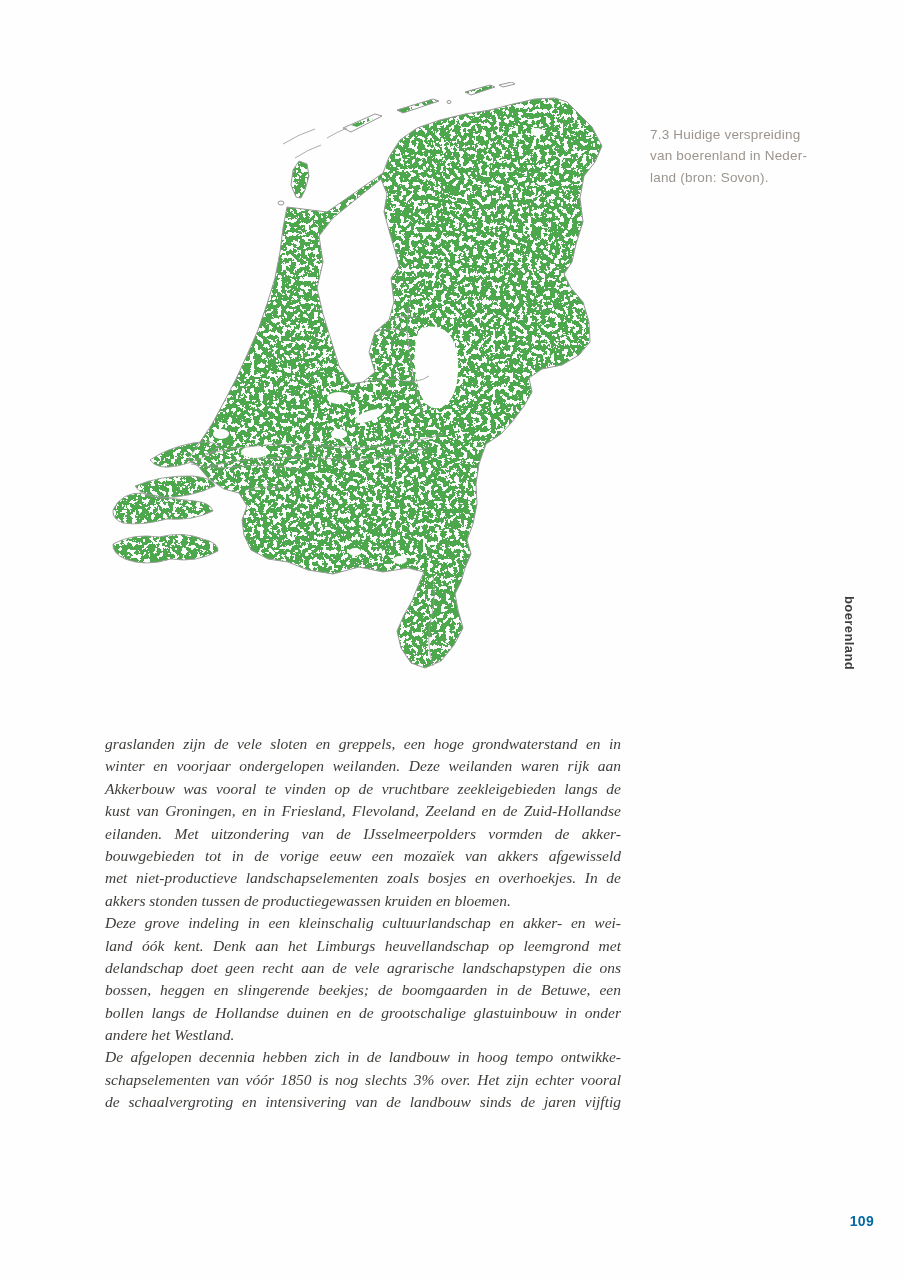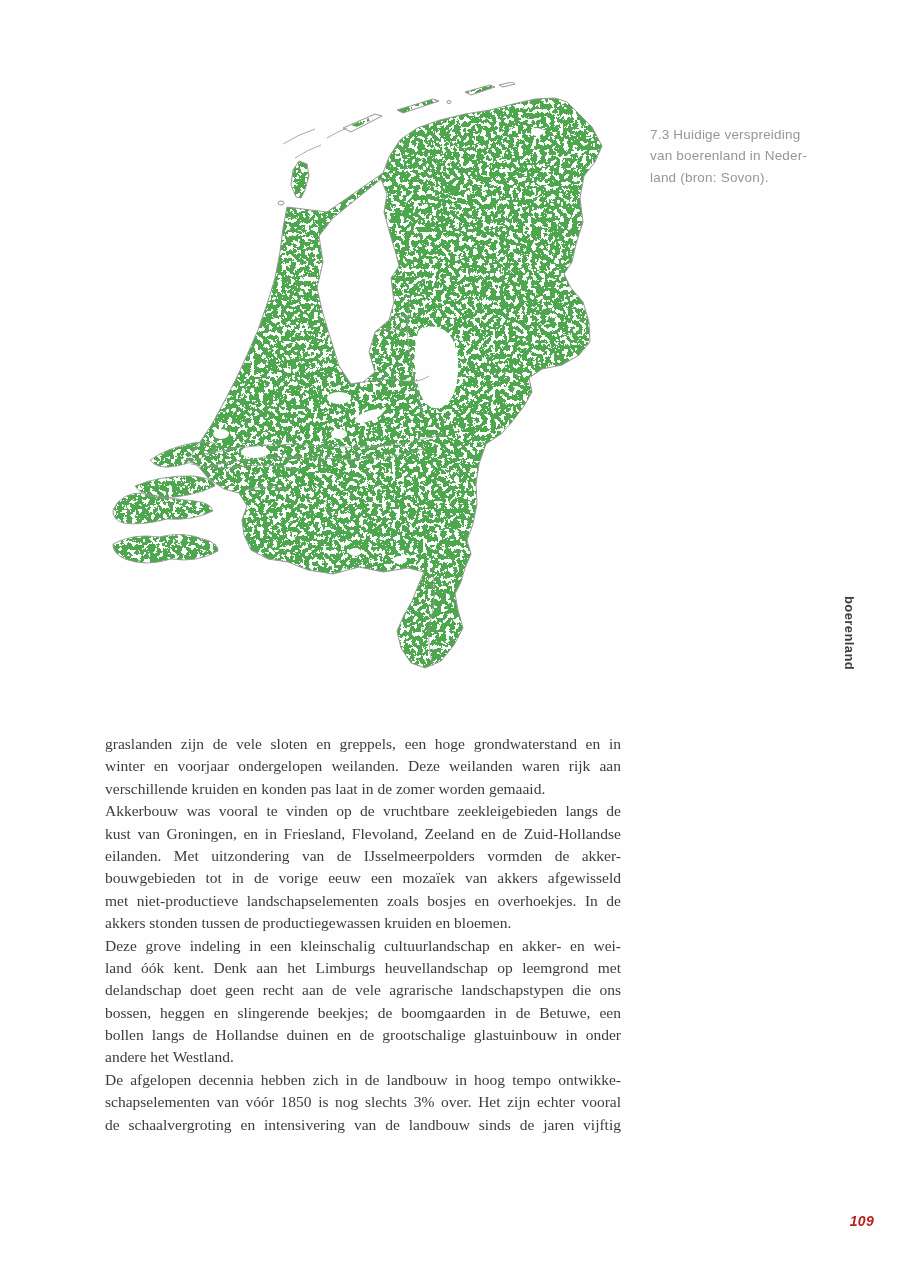--- a/index.html
+++ b/index.html
@@ -6,27 +6,27 @@
   .page{position:relative;width:904px;height:1280px;background:#fefefe;overflow:hidden;
         font-family:"Liberation Sans",sans-serif;}
   .map-figure{position:absolute;left:105px;top:82px;width:510px;height:600px;margin:0;}
   .map-figure svg{display:block;width:100%;height:100%;}
   .caption{position:absolute;left:650px;top:124px;width:180px;
            font-size:13.5px;line-height:21.4px;color:#9c958f;letter-spacing:0.2px;}
   .side-label{position:absolute;left:842px;top:596px;height:95px;
               writing-mode:vertical-rl;font-size:13px;font-weight:bold;
               color:#3d3d3b;letter-spacing:0.4px;}
   .body-text{position:absolute;left:105px;top:733px;width:516px;
-             font-family:"Liberation Serif",serif;font-size:15.5px;color:#3e3c38;}
+             font-family:"Liberation Serif",serif;font-size:15.5px;color:#3e3c38;font-style:italic;}
   .para{margin:0;}
   .line{height:22.4px;line-height:22.4px;white-space:nowrap;
         text-align:justify;text-justify:inter-word;}
   .line.just{text-align-last:justify;}
   .page-number{position:absolute;right:30px;top:1213px;font-size:14px;
-               font-weight:600;color:#b91c1c;letter-spacing:0.3px;font-style:italic;}
+               font-weight:600;color:#0369a1;letter-spacing:0.3px;}
 </style>
 </head>
 <body>
 
 <div class="page">
 
   <figure class="map-figure">
     <svg viewBox="0 0 510 600">
       <defs>
         <filter id="speckle" x="-3%" y="-3%" width="106%" height="106%">
@@ -126,21 +126,20 @@
     <div>van boerenland in Neder-</div>
     <div>land (bron: Sovon).</div>
   </aside>
 
   <div class="side-label">boerenland</div>
 
   <main class="body-text" id="bodyText">
       <div class="para">
         <div class="line just">graslanden zijn de vele sloten en greppels, een hoge grondwaterstand en in</div>
         <div class="line just">winter en voorjaar ondergelopen weilanden. Deze weilanden waren rijk aan</div>
-        <div class="line">verschillende kruiden en konden pas laat in de zomer worden gemaaid.</div>
       </div>
       <div class="para">
         <div class="line just">Akkerbouw was vooral te vinden op de vruchtbare zeekleigebieden langs de</div>
         <div class="line just">kust van Groningen, en in Friesland, Flevoland, Zeeland en de Zuid-Hollandse</div>
         <div class="line just">eilanden. Met uitzondering van de IJsselmeerpolders vormden de akker-</div>
         <div class="line just">bouwgebieden tot in de vorige eeuw een mozaïek van akkers afgewisseld</div>
         <div class="line just">met niet-productieve landschapselementen zoals bosjes en overhoekjes. In de</div>
         <div class="line">akkers stonden tussen de productiegewassen kruiden en bloemen.</div>
       </div>
       <div class="para">

